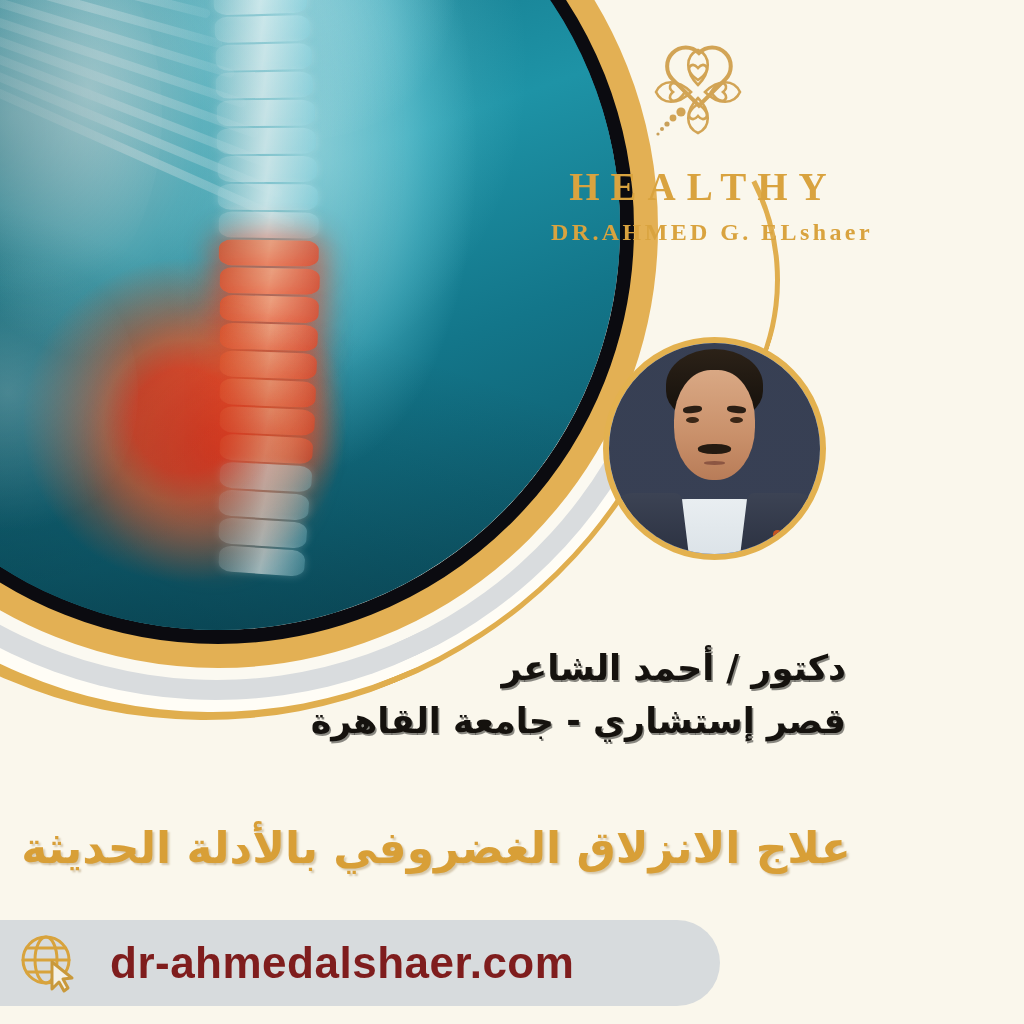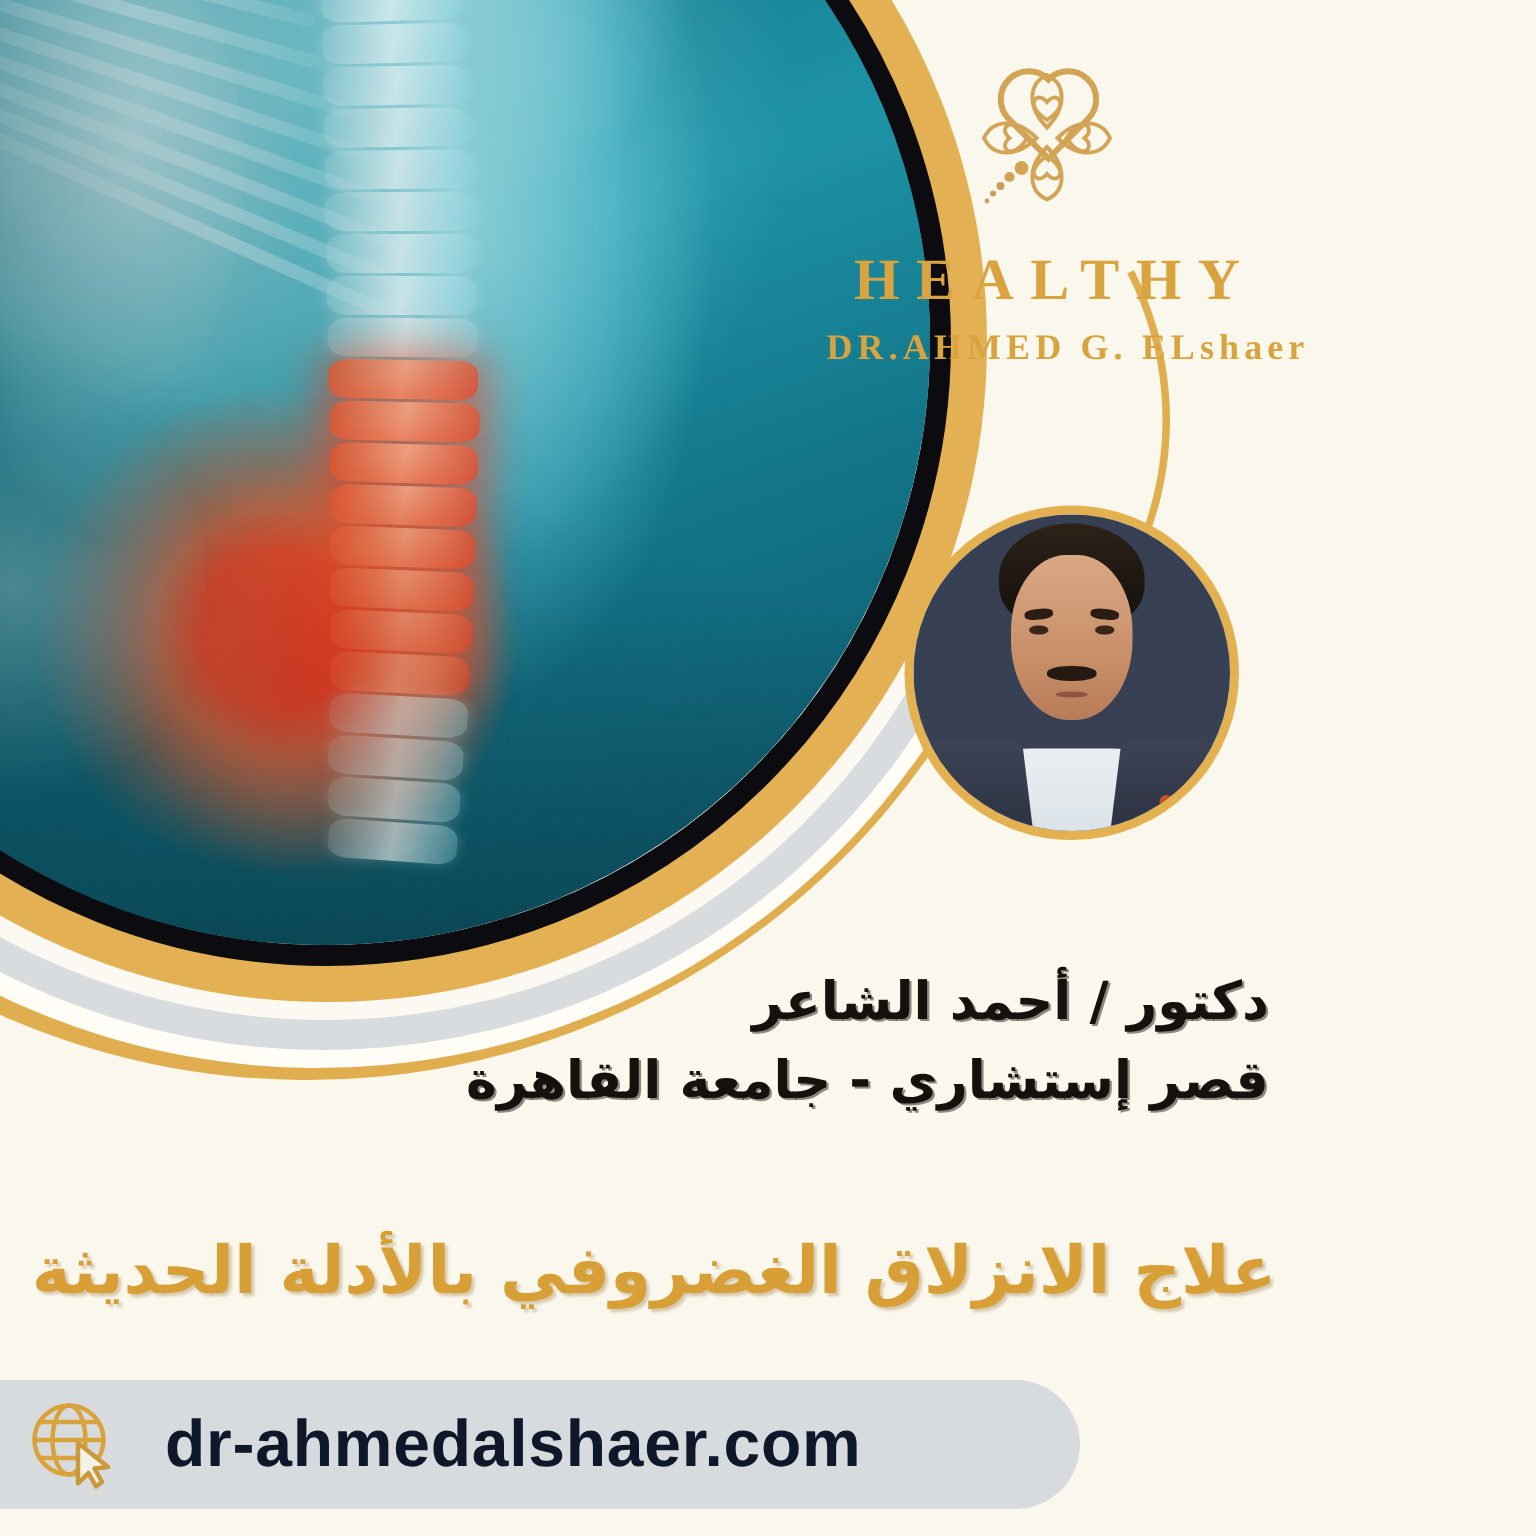--- a/index.html
+++ b/index.html
@@ -307,21 +307,21 @@
   .globe-wrap{
     width:62px; height:62px;
     flex:0 0 auto;
     position:relative;
   }
   .site-url{
     font-family:"Liberation Sans", sans-serif;
     font-weight:700;
     font-size:44px;
     letter-spacing:.5px;
-    color:#0f172a;
+    color:#7f1d1d;
   }
 </style>
 </head>
 <body>
 
 <div id="poster">
 
   <div class="swoosh arc-gold-outer"></div>
   <div class="swoosh arc-white-band"></div>
   <div class="swoosh arc-grey"></div>

